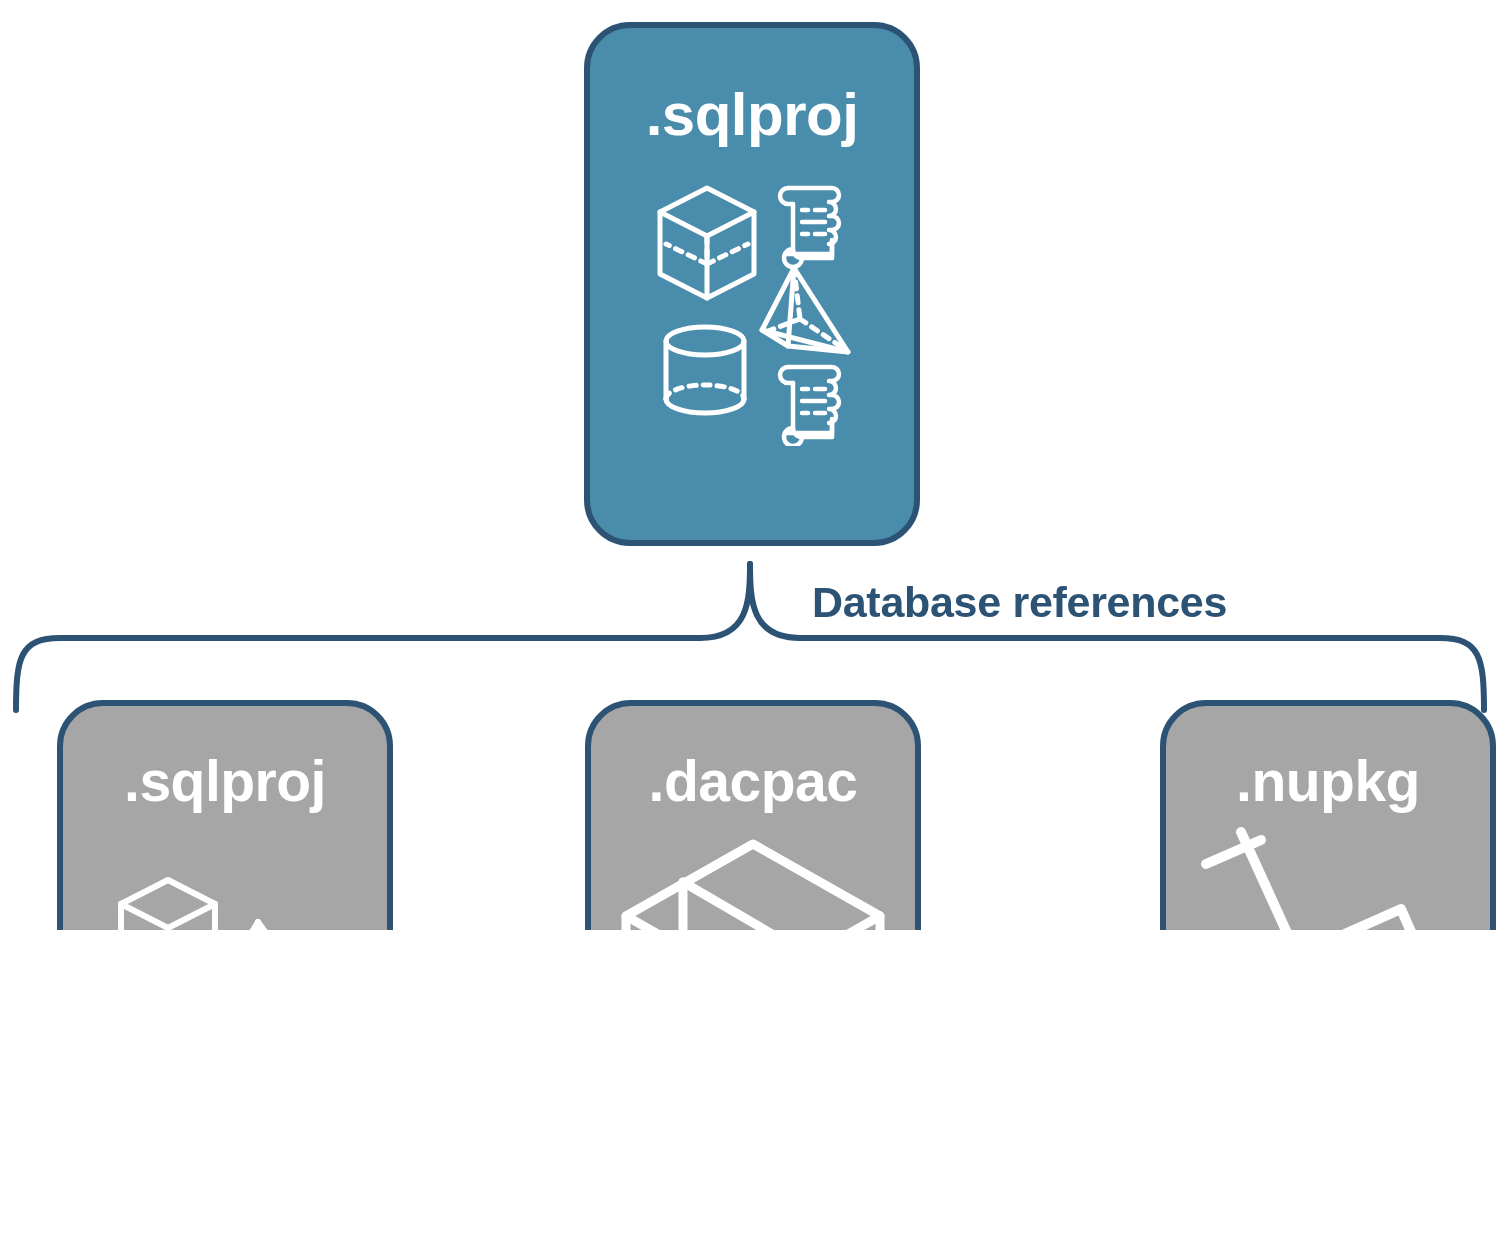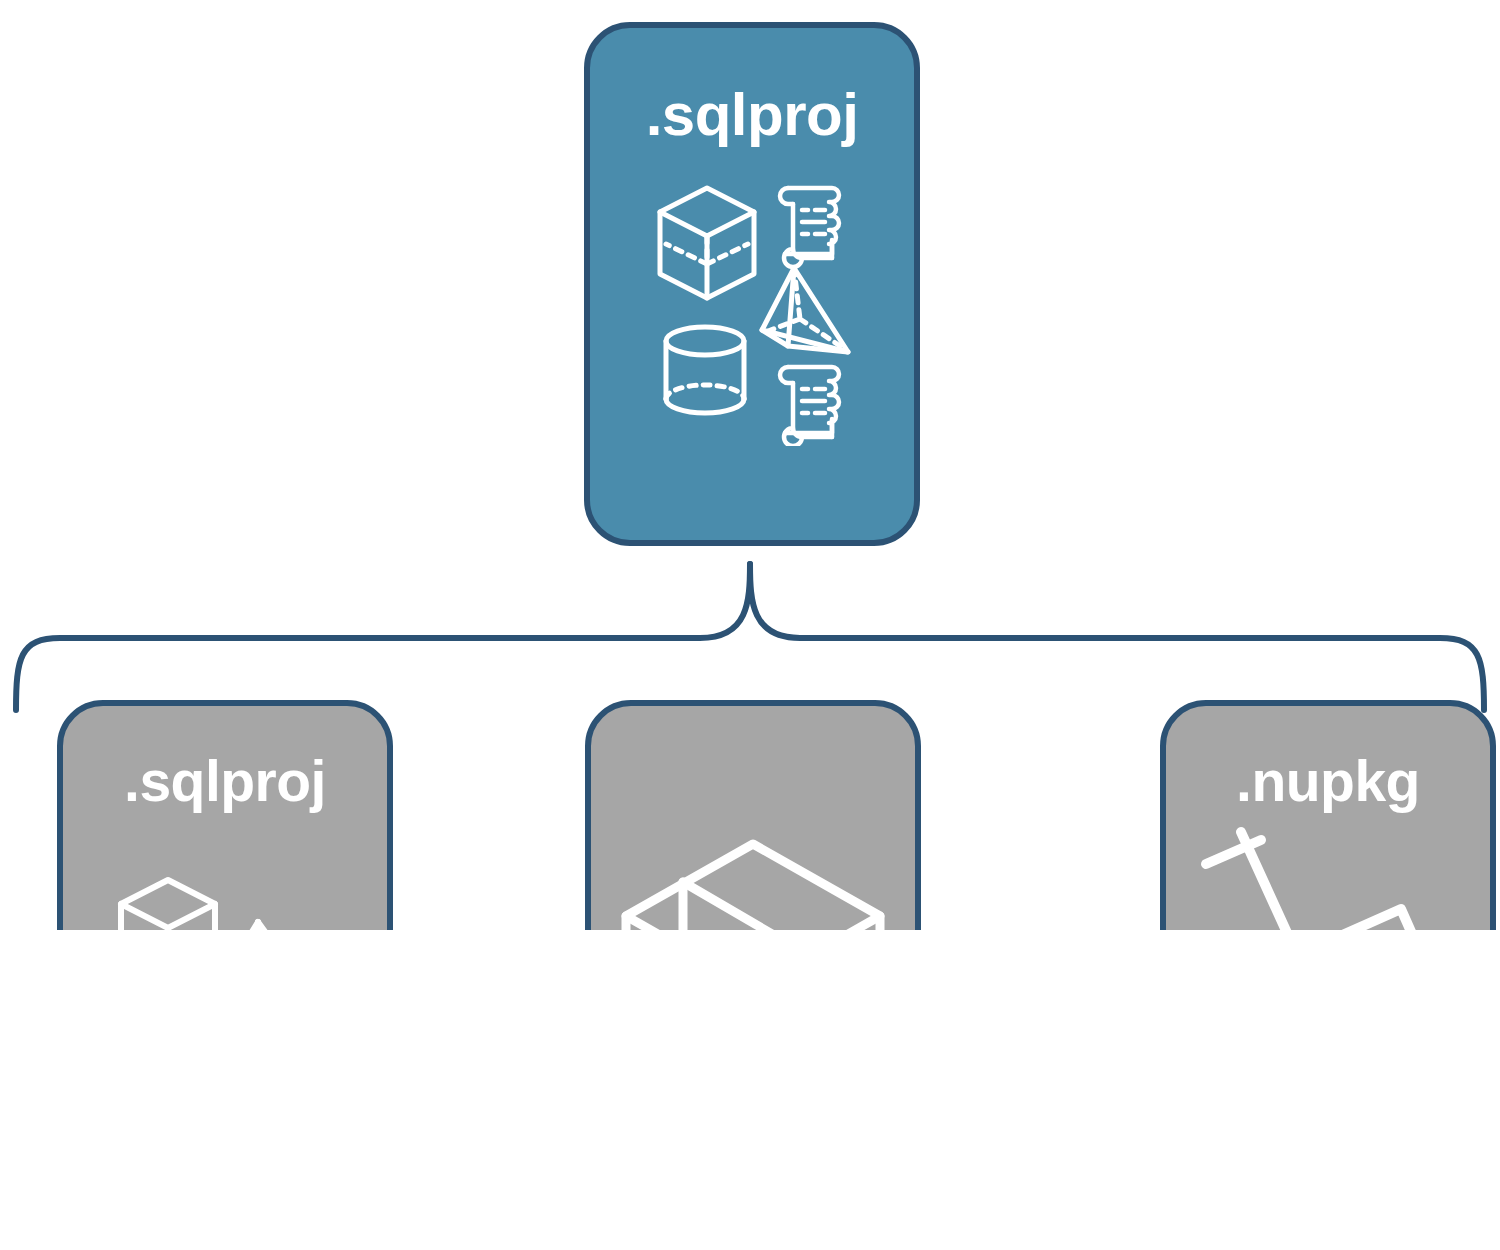--- a/index.html
+++ b/index.html
@@ -181,20 +181,21 @@
                C750 62, 748 98, 700 98
                L60 98
                C20 98, 16 118, 16 170"></path>
       <path d="M750 24
                C750 62, 752 98, 800 98
                L1440 98
                C1480 98, 1484 118, 1484 170"></path>
     </svg>
   </div>
 
+  <div id="brace-label">Database references</div>
 
   <div class="card secondary" id="card-sqlproj">
     <div class="card-title">.sqlproj</div>
 
     <div class="icon-area">
       <svg viewBox="0 0 224 224" fill="none" stroke="#ffffff" stroke-width="6" stroke-linecap="round" stroke-linejoin="round">
 
         <g>
           <path d="M8 38 L55 14 L102 38 L102 100 L55 124 L8 100 Z"></path>
           <path d="M8 38 L55 62 L102 38"></path>
@@ -218,20 +219,21 @@
           <path d="M13 150 V212"></path>
           <path d="M97 150 V212"></path>
           <path d="M13 212 a42 15 0 0 0 84 0"></path>
           <path d="M13 212 a42 15 0 0 1 84 0" stroke-dasharray="8 8"></path>
         </g>
       </svg>
     </div>
   </div>
 
   <div class="card secondary" id="card-dacpac">
+    <div class="card-title">.dacpac</div>
 
     <div class="icon-area">
       <svg viewBox="0 0 290 290" fill="none" stroke="#ffffff" stroke-width="9" stroke-linecap="round" stroke-linejoin="round">
 
         <path d="M145 18 L272 90 L272 212 L145 284 L18 212 L18 90 Z"></path>
 
         <path d="M18 90 L145 162 L272 90"></path>
         <path d="M145 162 L145 284"></path>
 
         <path d="M75 56 L200 129"></path>

